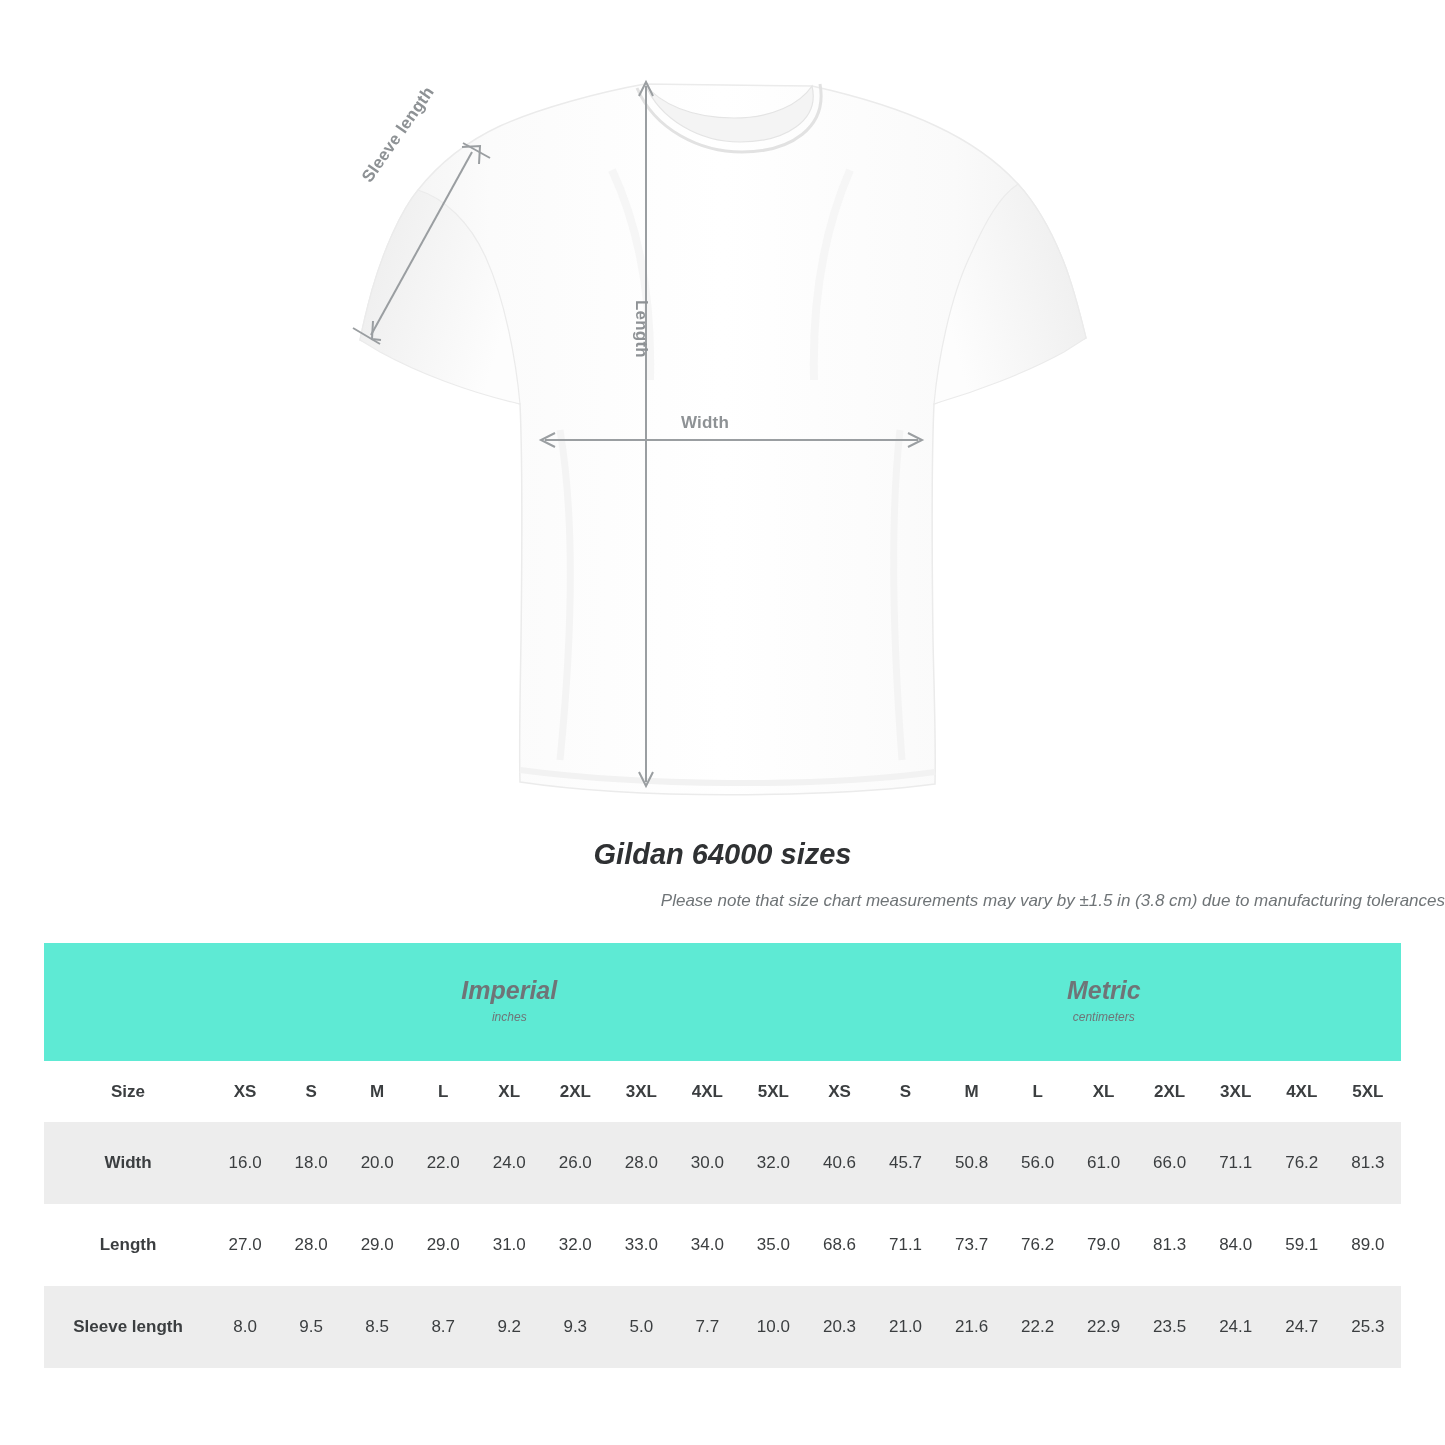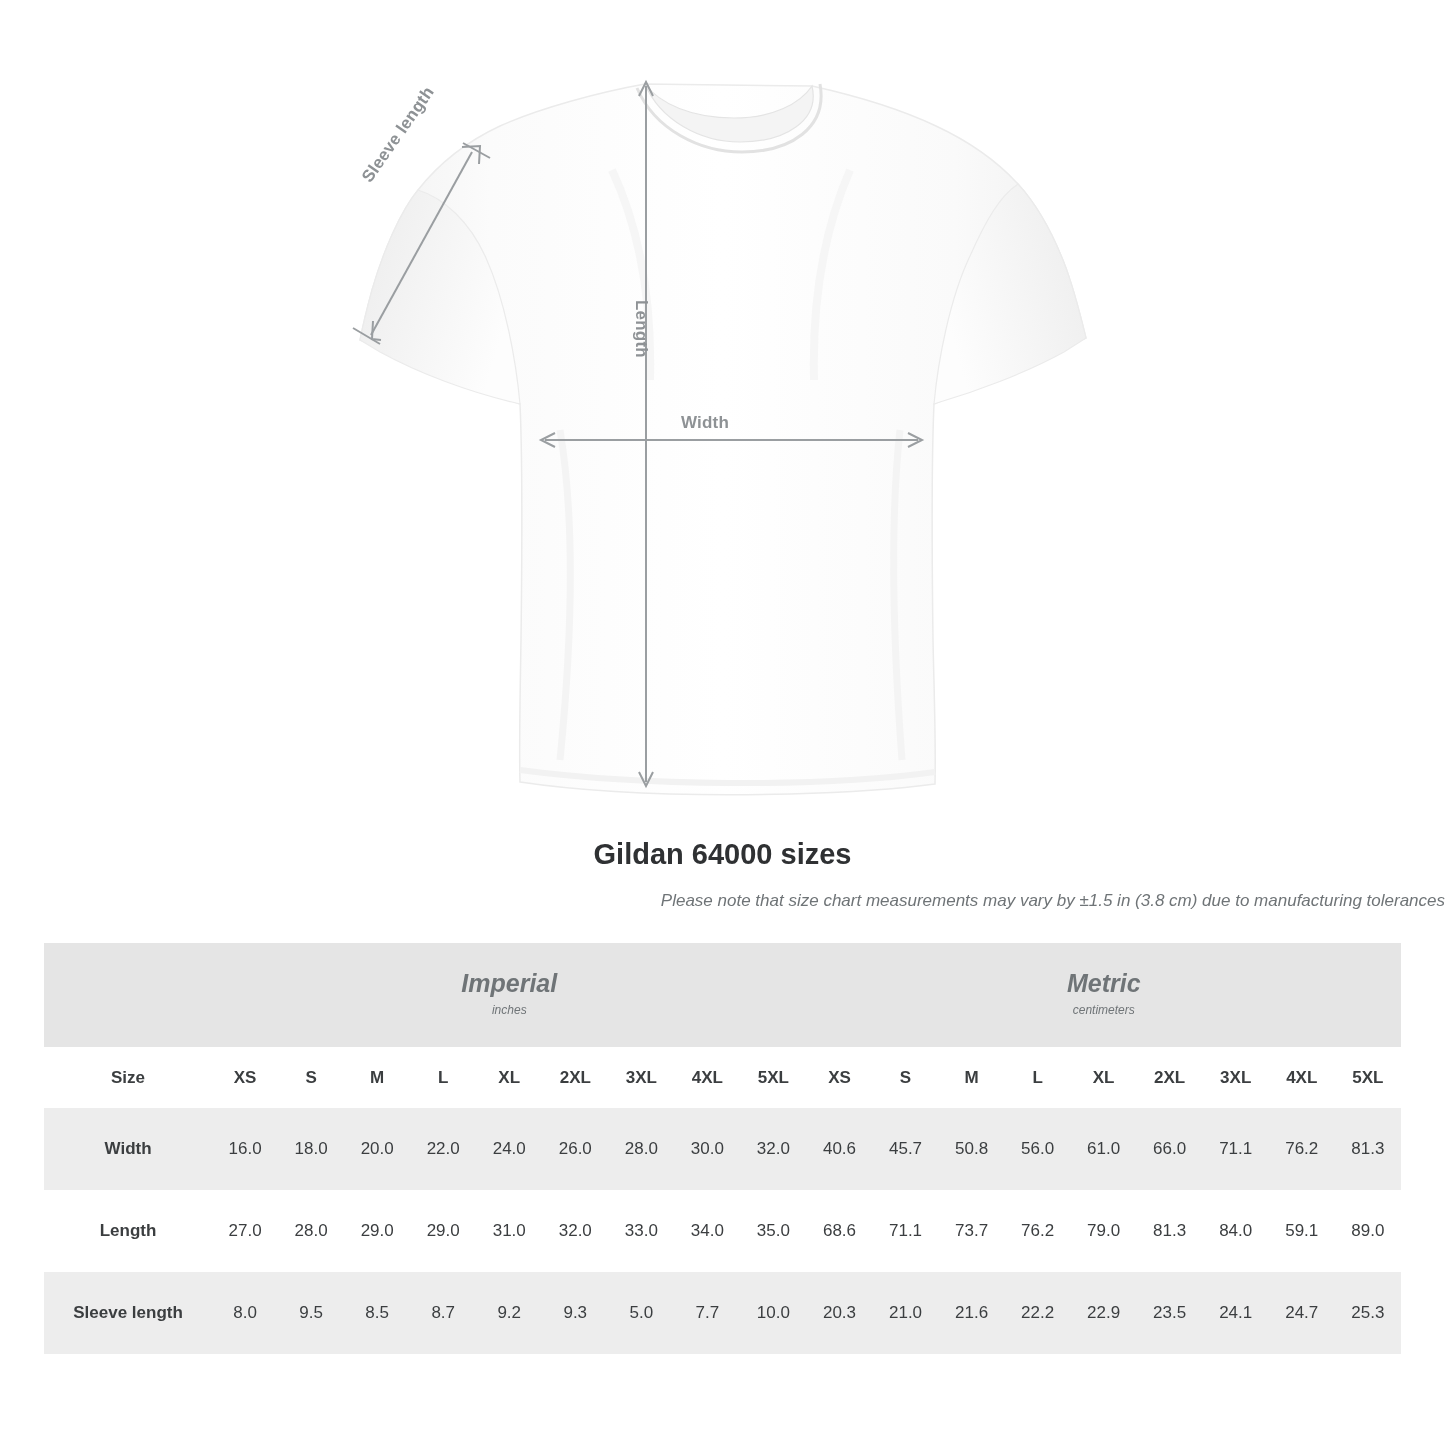--- a/index.html
+++ b/index.html
@@ -62,20 +62,21 @@
   
   .title-block {
     text-align: center;
     margin-top: 18px;
   }
   .chart-title {
     font-size: 29px;
     font-weight: bold;
     color: #2f3133;
     margin: 0;
+    font-style: italic;
   }
   .chart-note {
     font-size: 17px;
     font-style: italic;
     color: #6f7477;
     margin-top: 20px;
     text-align: right;
   }
 
   
@@ -91,22 +92,22 @@
   }
   table.size-table td, table.size-table th {
     text-align: center;
     vertical-align: middle;
     font-size: 17px;
     color: #3b3e40;
     border: none;
     padding: 0;
   }
   .unit-row td {
-    background: #e5e5e5;
-    height: 104px;
+    background: #5eead4;
+    height: 118px;
   }
   .unit-name {
     font-size: 25px;
     font-style: italic;
     font-weight: bold;
     color: #6f7477;
     line-height: 1.25;
   }
   .unit-sub {
     font-size: 12px;

